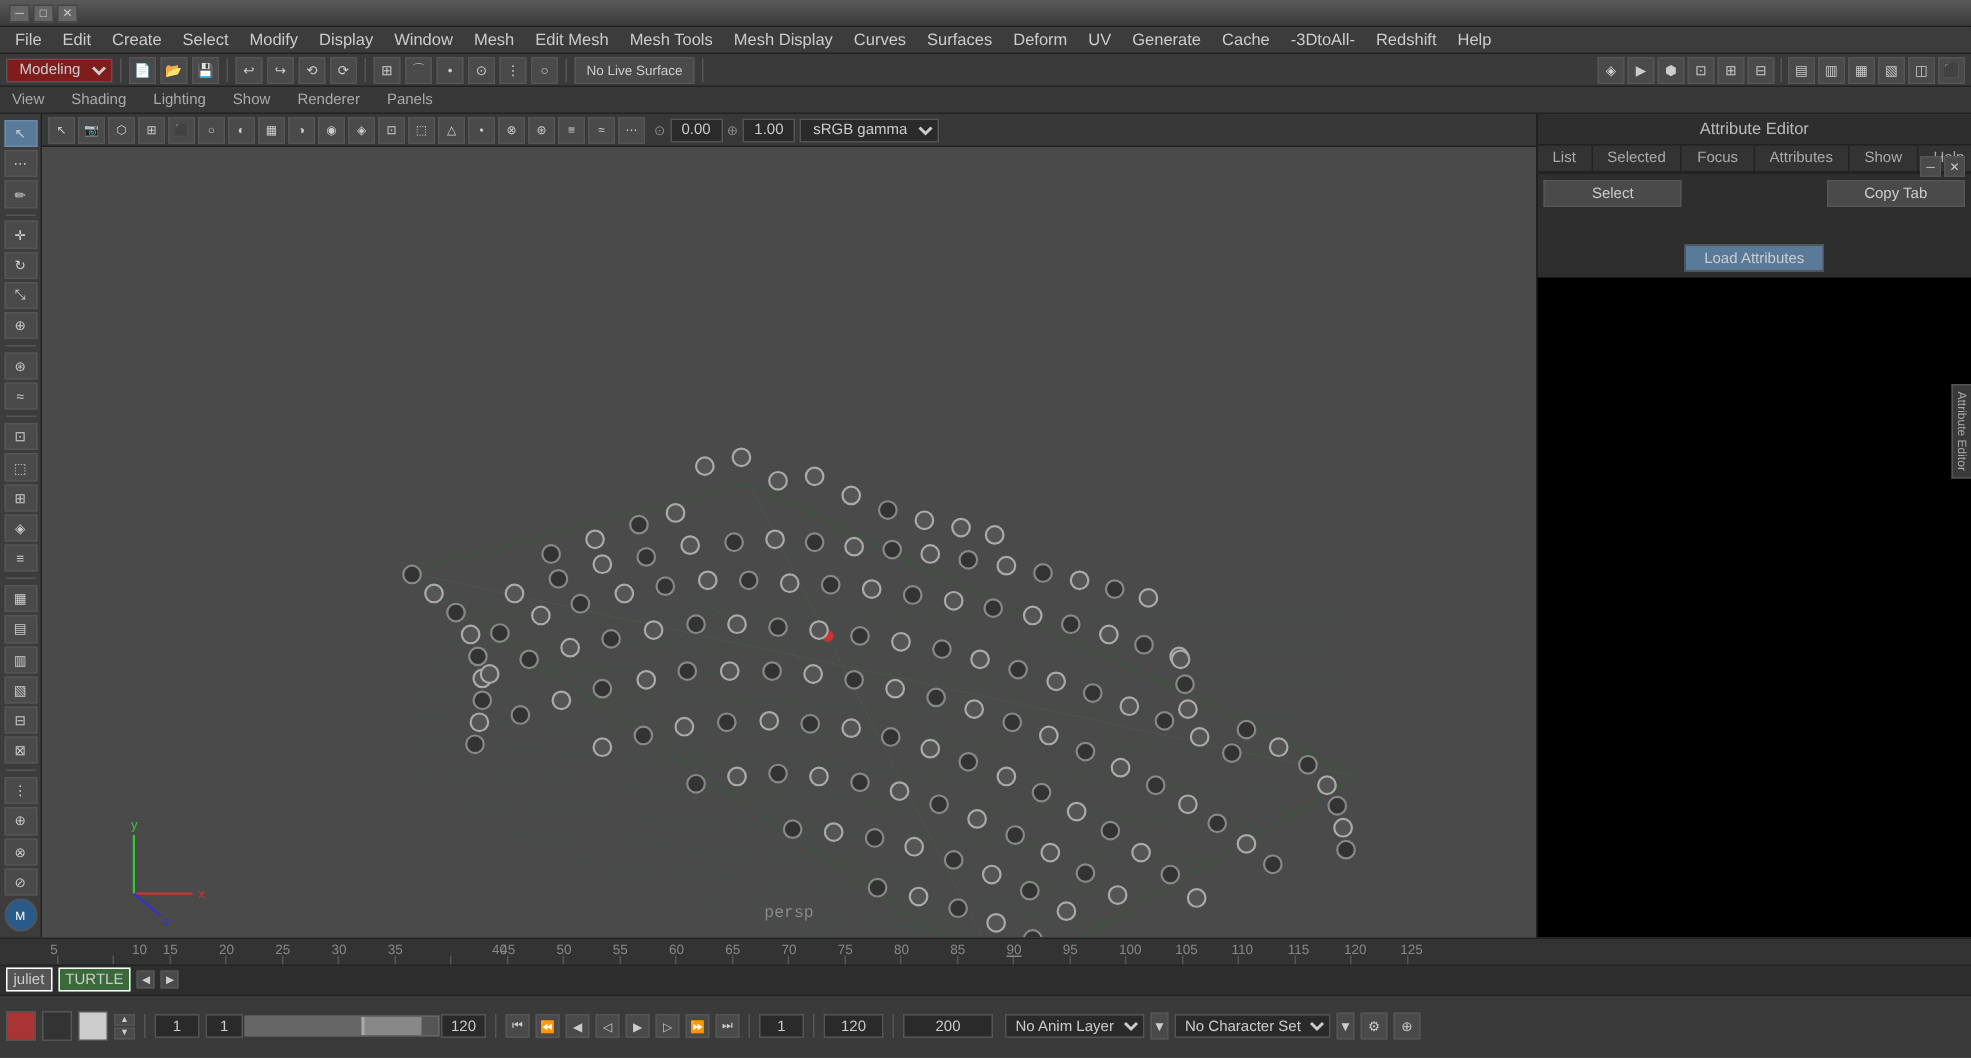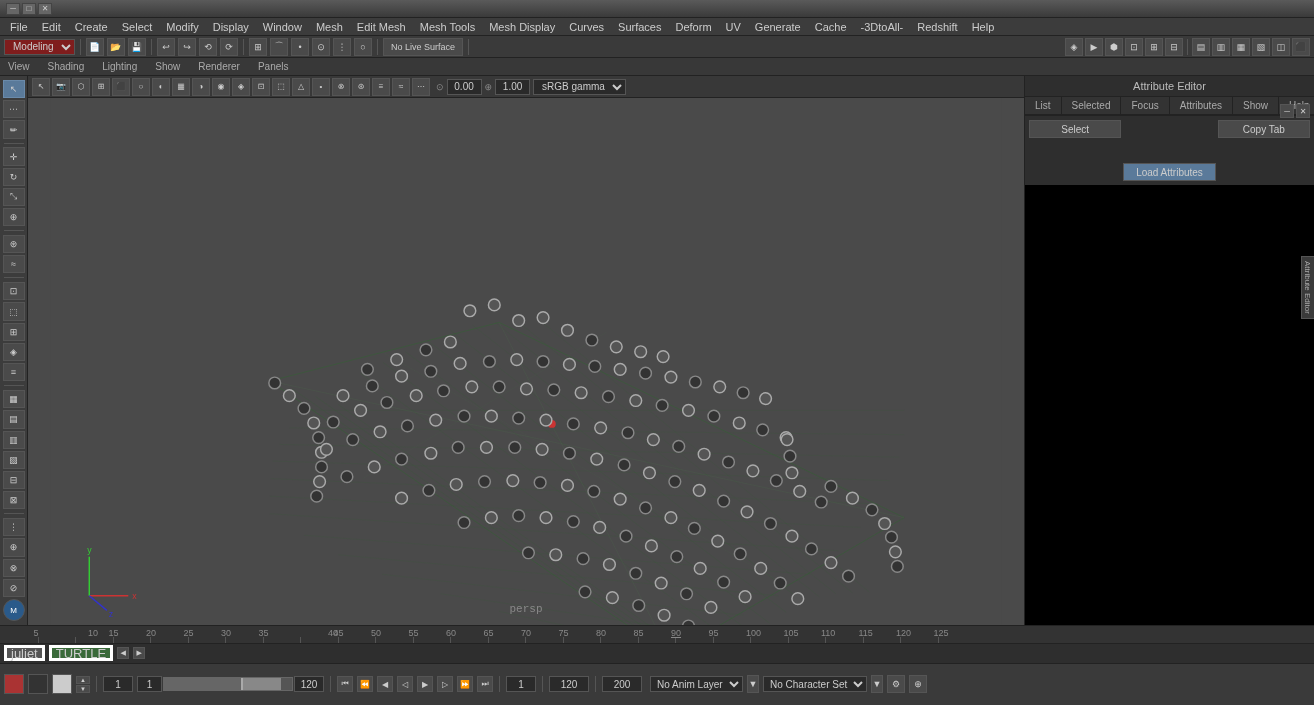--- a/index.html
+++ b/index.html
@@ -360,25 +360,25 @@
       height: 100%;
       background: #4a4a4a;
       position: relative;
       overflow: hidden;
     }
     
     
     .track-item {
       height: 16px;
       background: #555;
-      border: 3px solid #ffffff;
+      border: 1px solid #ffffff;
       display: inline-flex;
       align-items: center;
       padding: 0 4px;
-      font-size: 13px;
+      font-size: 10px;
       cursor: pointer;
     }
     .track-item.green { background: #3a6a3a; }
 
     
     .color-thumb {
       width: 20px;
       height: 20px;
       border: 1px solid #555;
       cursor: pointer;
@@ -938,21 +938,21 @@
       <div class="tb-sep"></div>
 
       <input class="tl-input" value="1" style="width: 30px;">
 
       <div class="tb-sep"></div>
 
       <input class="tl-input" value="120" style="width: 40px;">
 
       <div class="tb-sep"></div>
 
-      <input class="tl-input" value="200" style="width: 40px;">
+      <input class="tl-input" value="200" style="width: 60px;">
 
       <div id="layer-controls">
         <select class="layer-select">
           <option>No Anim Layer</option>
         </select>
         <div class="tb-btn" style="width:12px;">▼</div>
 
         <select class="layer-select">
           <option>No Character Set</option>
         </select>

